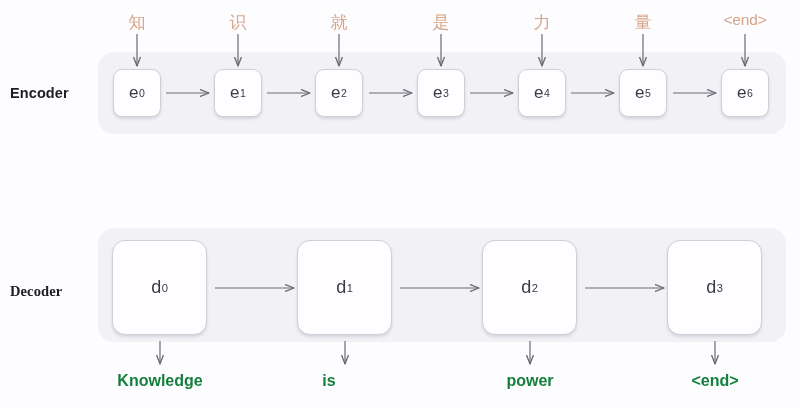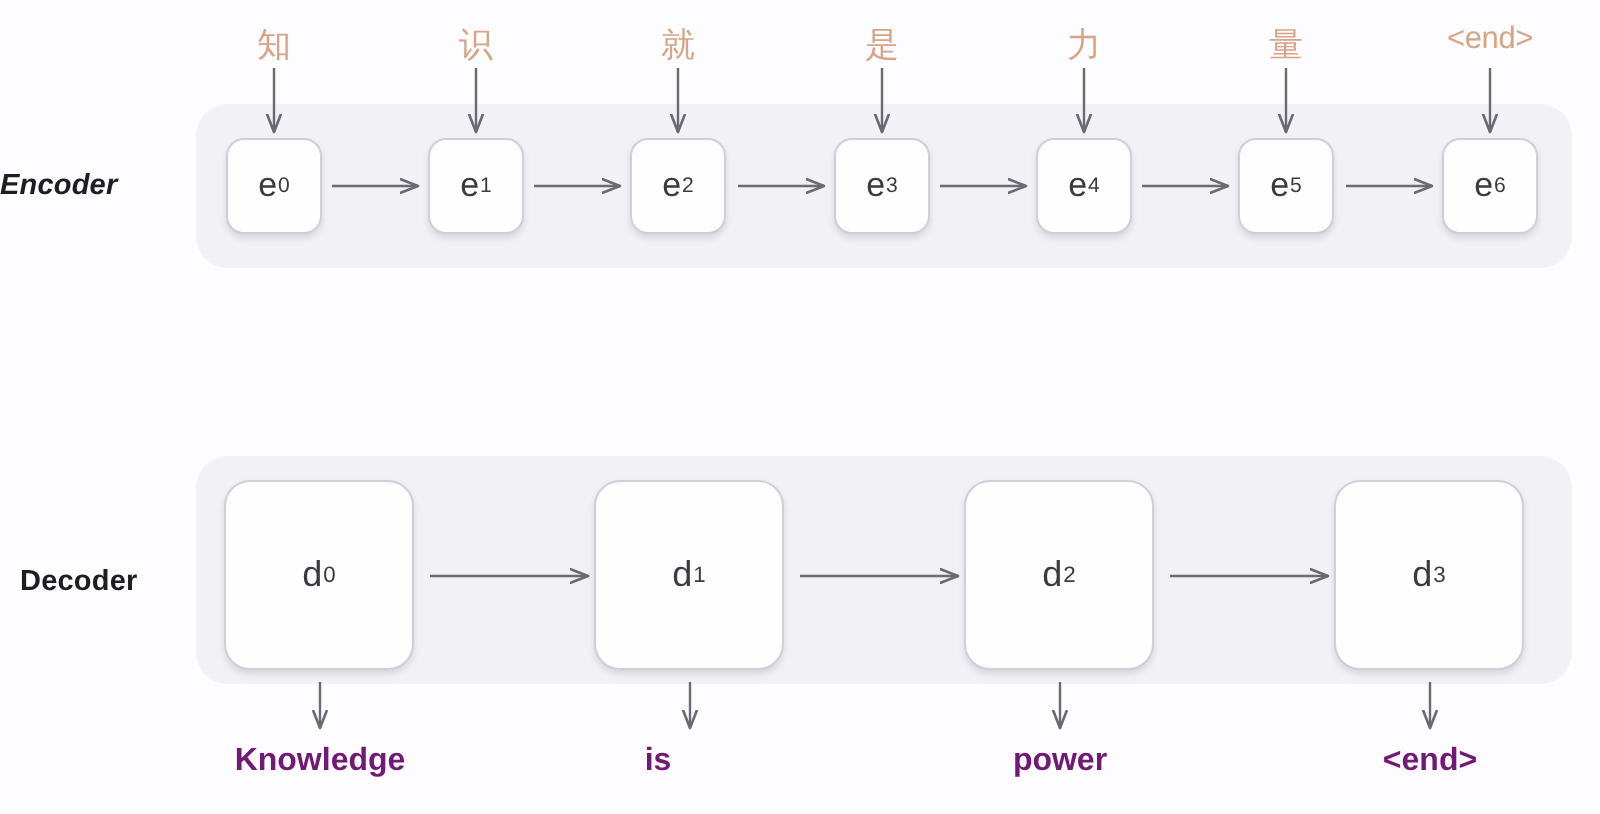--- a/index.html
+++ b/index.html
@@ -24,22 +24,22 @@
 
   
   .row-label {
     position: absolute;
     font-size: 14.5px;
     font-weight: bold;
     color: #1d1d22;
     letter-spacing: 0.1px;
     white-space: nowrap;
   }
-  #encoder-label { left: 0; top: 85px; font-style: italic; }
-  #decoder-label { left: 10px; top: 283px; }
+  #encoder-label { left: 10px; top: 85px; }
+  #decoder-label { left: 10px; top: 283px; font-family: Liberation Serif, serif; }
 
   
   .band {
     position: absolute;
     background: #f2f1f6;
     border-radius: 16px;
   }
   #encoder-band {
     left: 98px;
     top: 52px;
@@ -97,21 +97,21 @@
     transform: translateX(-50%);
   }
   .token-top.latin { font-size: 15.5px; letter-spacing: -0.2px; }
 
   
   .token-bottom {
     position: absolute;
     top: 372px;
     font-size: 16px;
     font-weight: bold;
-    color: #701a75;
+    color: #15803d;
     text-align: center;
     white-space: nowrap;
     transform: translateX(-50%);
   }
 
   
   svg.arrows {
     position: absolute;
     left: 0;
     top: 0;

